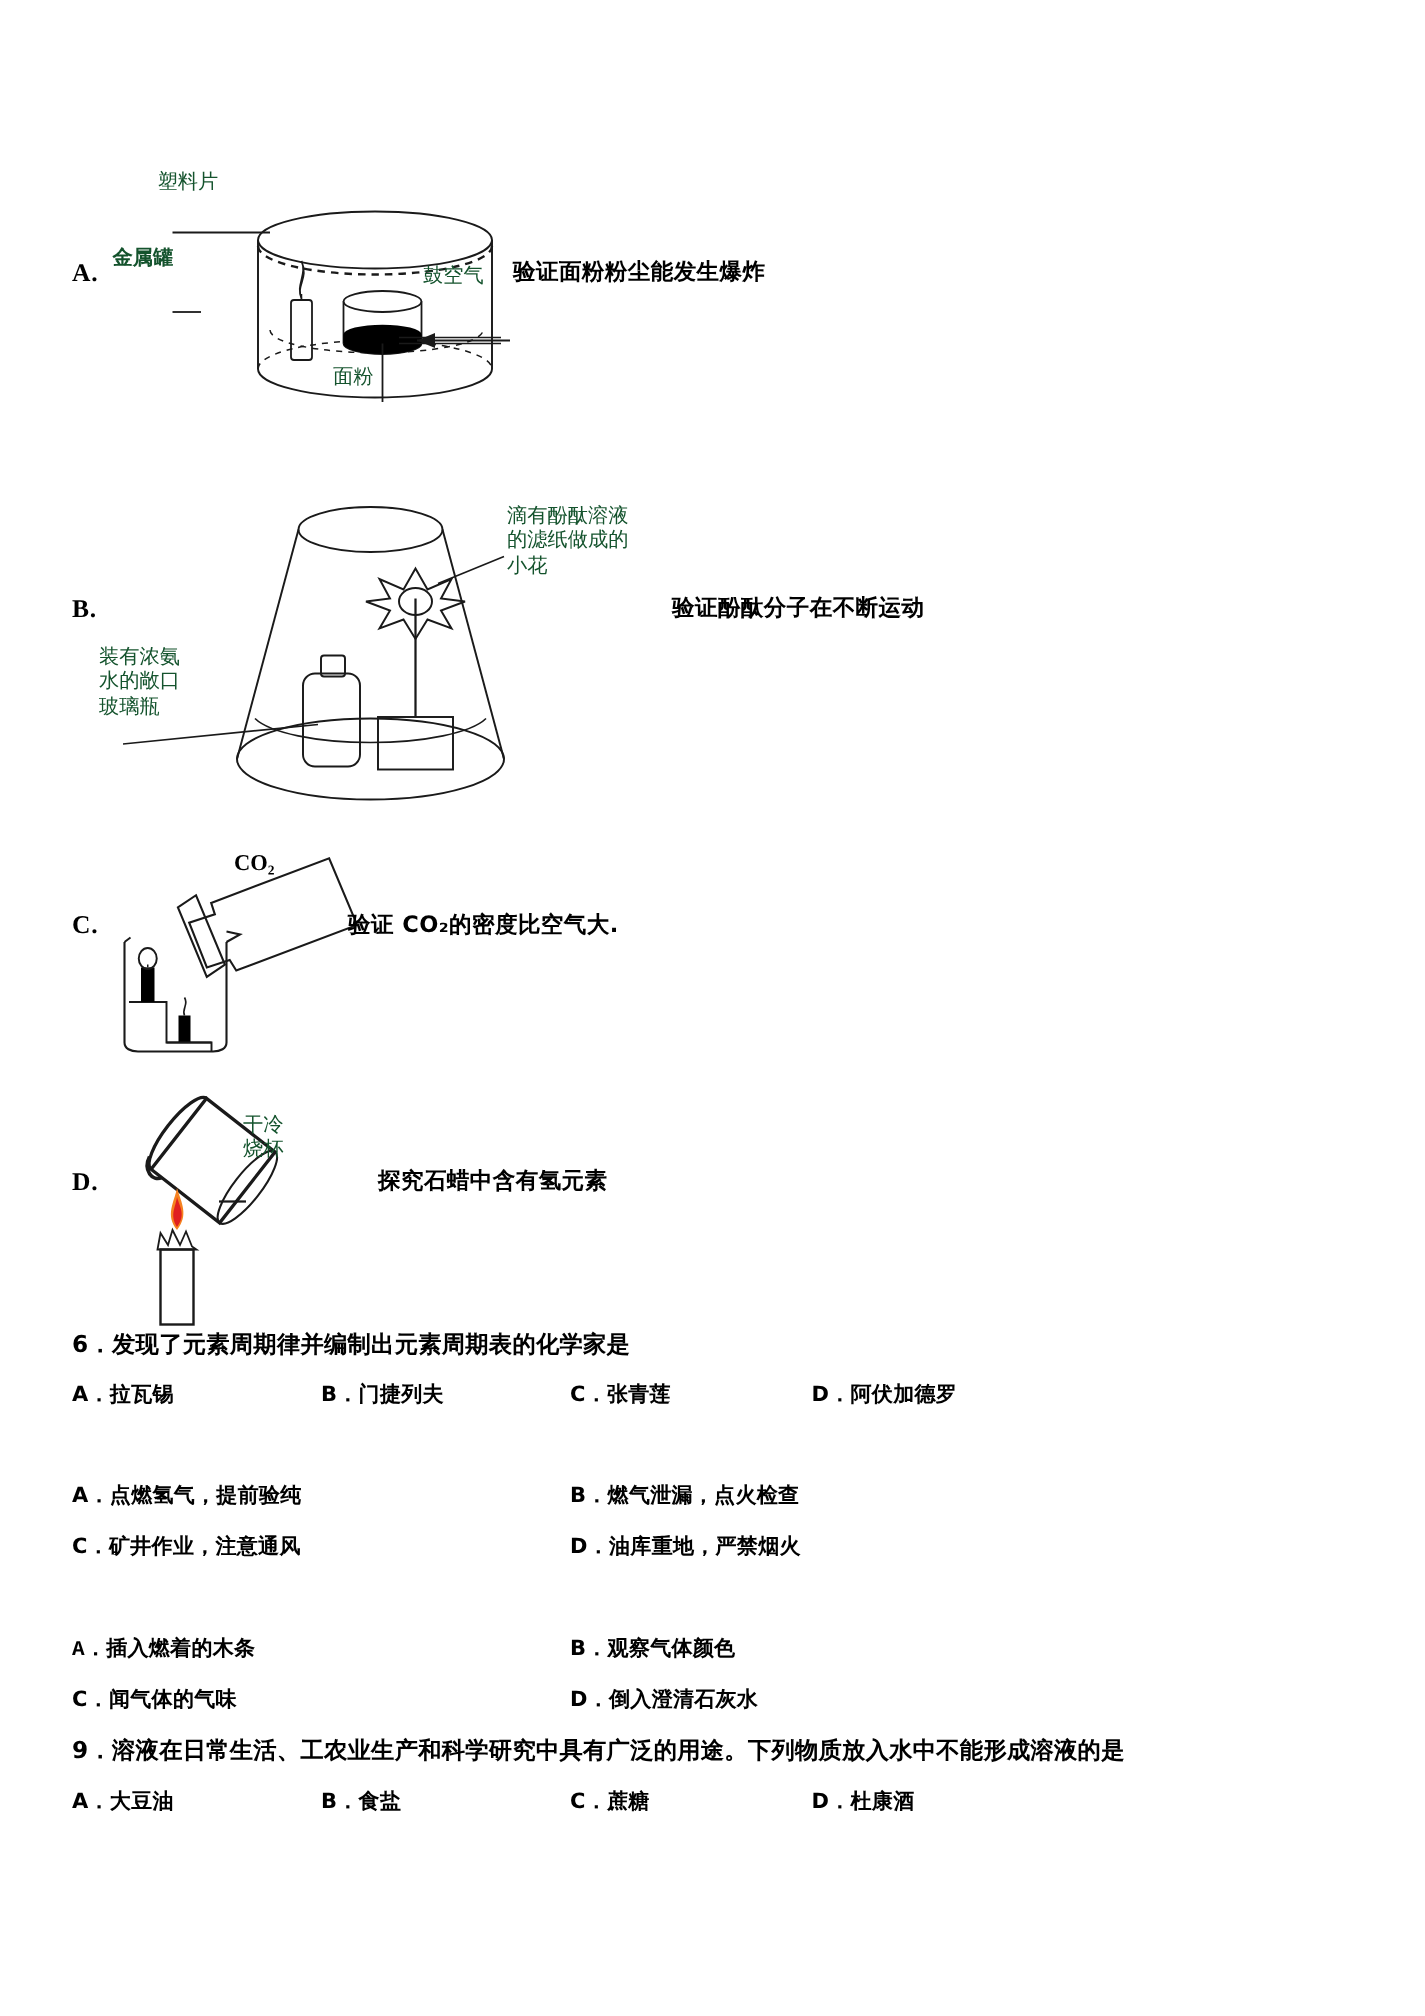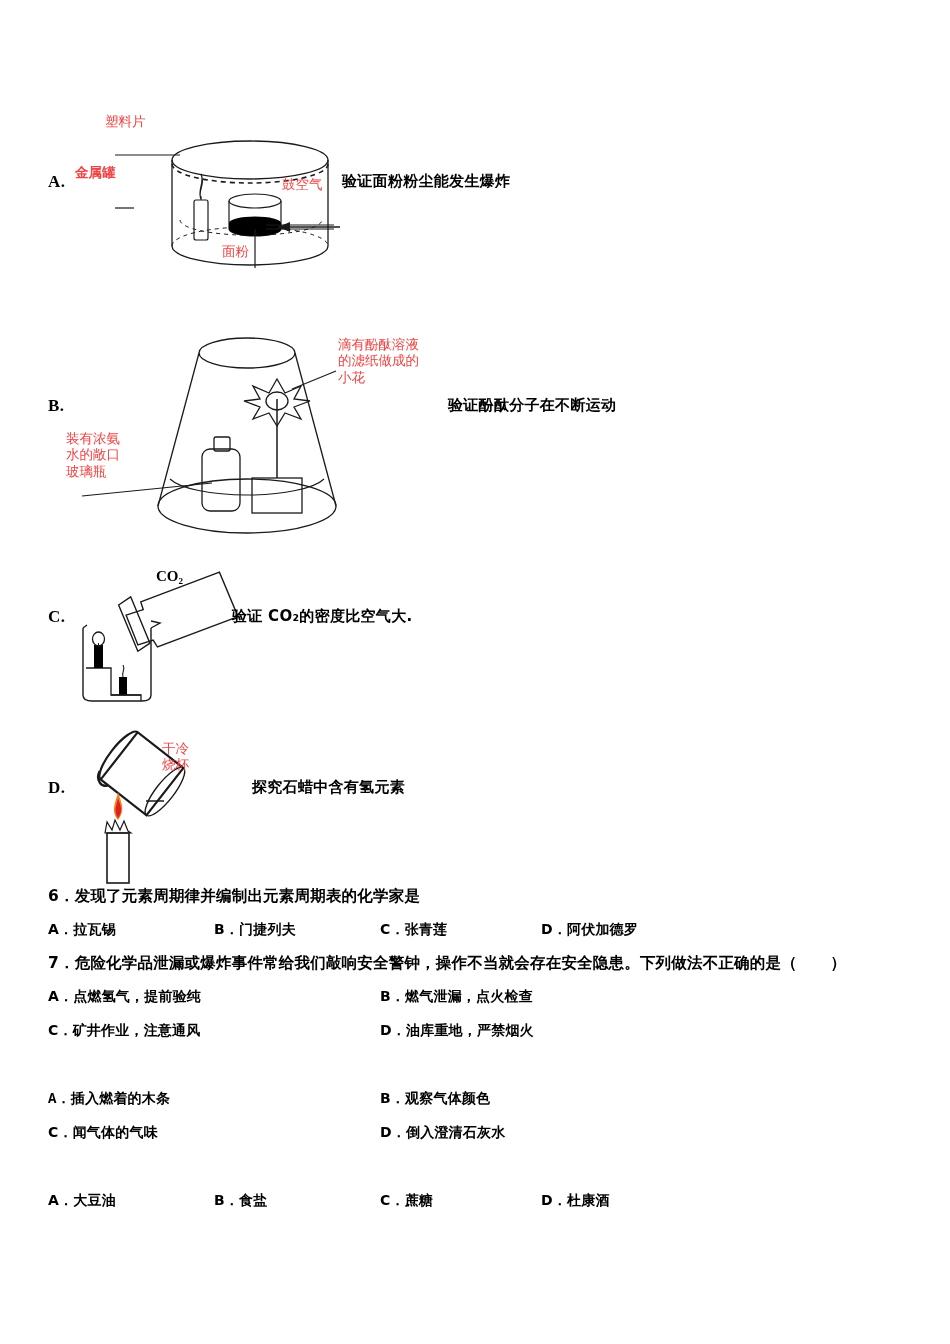--- a/index.html
+++ b/index.html
@@ -35,21 +35,21 @@
     font-family: "DejaVu Sans", "Liberation Sans", sans-serif;
     font-weight: bold;
     font-size: 15px;
     letter-spacing: 0.3px;
   }
   .diag-label {
     font-family: "DejaVu Sans", "Liberation Sans", sans-serif;
     font-size: 13.5px;
     font-weight: 500;
     line-height: 1.22;
-    color: #ef4444;
+    color: #14532d;
   }
 
   
   .q-stem {
     font-family: "DejaVu Sans", "Liberation Sans", sans-serif;
     font-weight: bold;
     font-size: 15.5px;
     letter-spacing: 0.2px;
     white-space: pre;
   }
@@ -210,40 +210,40 @@
 
       <path class="ln" d="M25,97 L27,86 L32,94 L35,84 L40,94 L44,85 L48,95 L51,97 Z" stroke-width="1.2" fill="#ffffff"></path>
 
       <path d="M38,84 C30,74 36,66 38,56 C41,66 46,74 38,84 Z" fill="#F58220"></path>
       <path d="M38,82 C33,74 37,69 38,62 C40,69 44,74 38,82 Z" fill="#E02020"></path>
 
       <line class="ln" x1="66" y1="65" x2="84" y2="65" stroke-width="1.5"></line>
     </svg>
   </div>
 
-  <div class="abs diag-label" style="left:162px; top:742px;font-family:Liberation Mono, monospace;">干冷
+  <div class="abs diag-label" style="left:162px; top:742px;">干冷
 烧杯</div>
 
   <div class="abs opt-desc" style="left:212px; top:778px;margin-left:40px;">探究石蜡中含有氢元素</div>
 
   <div class="abs q-stem" style="left:48px; top:886px;">6．发现了元素周期律并编制出元素周期表的化学家是</div>
   <div class="abs q-choice" style="left:48px; top:921px;">A．拉瓦锡</div>
   <div class="abs q-choice" style="left:214px; top:921px;">B．门捷列夫</div>
   <div class="abs q-choice" style="left:380px; top:921px;">C．张青莲</div>
   <div class="abs q-choice" style="left:541px; top:921px;">D．阿伏加德罗</div>
 
-  <div class="abs q-stem" style="left:48px; top:953px;">7．危险化学品泄漏或爆炸事件常给我们敲响安全警钟，操作不当就会存在安全隐患。下列做法不正确的是（      ）</div>
   <div class="abs q-choice" style="left:48px; top:988px;">A．点燃氢气，提前验纯</div>
   <div class="abs q-choice" style="left:380px; top:988px;">B．燃气泄漏，点火检查</div>
   <div class="abs q-choice" style="left:48px; top:1022px;">C．矿井作业，注意通风</div>
   <div class="abs q-choice" style="left:380px; top:1022px;">D．油库重地，严禁烟火</div>
 
   <div class="abs q-choice" style="left:48px; top:1090px;font-family:Liberation Mono, monospace;">A．插入燃着的木条</div>
   <div class="abs q-choice" style="left:380px; top:1090px;">B．观察气体颜色</div>
   <div class="abs q-choice" style="left:48px; top:1124px;">C．闻气体的气味</div>
   <div class="abs q-choice" style="left:380px; top:1124px;">D．倒入澄清石灰水</div>
 
+  <div class="abs q-stem" style="left:48px; top:1157px;">9．溶液在日常生活、工农业生产和科学研究中具有广泛的用途。下列物质放入水中不能形成溶液的是</div>
   <div class="abs q-choice" style="left:48px; top:1192px;">A．大豆油</div>
   <div class="abs q-choice" style="left:214px; top:1192px;">B．食盐</div>
   <div class="abs q-choice" style="left:380px; top:1192px;">C．蔗糖</div>
   <div class="abs q-choice" style="left:541px; top:1192px;">D．杜康酒</div>
 
 </div>
 
 </body></html>

